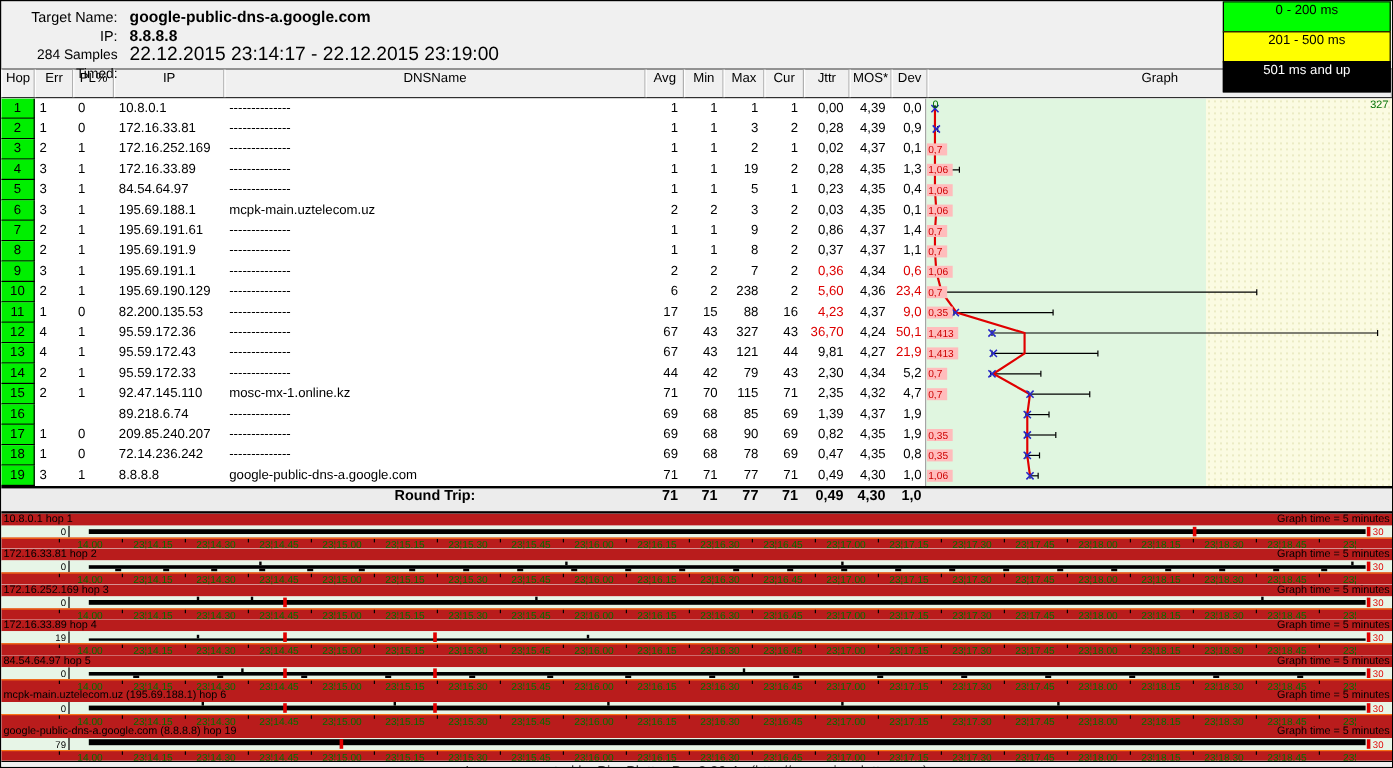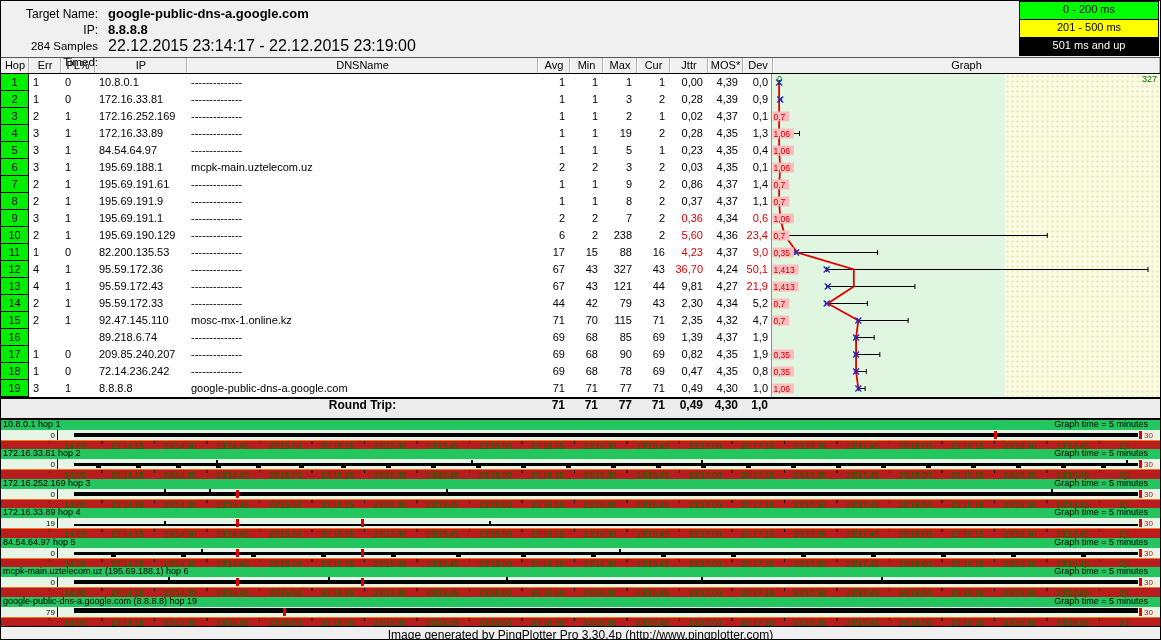--- a/index.html
+++ b/index.html
@@ -10,24 +10,24 @@
     --cols:28px 32px 34px 92px 351px 32px 33px 34px 33px 38px 35px 30px 1fr;
   }
   
   .topbar{height:56px;position:relative;padding-top:5px}
   .info-row{display:flex;line-height:16px}
   .info-label{width:107px;text-align:right;padding-right:10px;font-size:12px;color:#000}
   .info-value{font-size:13px;font-weight:bold}
   .info-value.plain{font-weight:normal;font-size:16px}
   .samples .info-label{font-size:11.5px}
   .legend{position:absolute;top:1px;right:1px;width:140px;z-index:5}
-  .legend-item{height:19px;border:1px solid #000;margin-top:-1px;text-align:center;
+  .legend-item{height:26px;border:1px solid #000;margin-top:-1px;text-align:center;
     font-size:11px;line-height:15px}
   
-  .thead{height:17px;display:grid;grid-template-columns:var(--cols);background:#f0f0f0;
+  .thead{height:25px;display:grid;grid-template-columns:var(--cols);background:#f0f0f0;
     border-top:1px solid #555;border-bottom:1px solid #000;font-size:11px;text-align:center}
   .thead .hcell{line-height:15px;border-right:1px solid #b0b0b0;border-left:1px solid #fff;
     overflow:hidden;white-space:nowrap}
   .tbody{position:relative;height:323px;background:#fff;overflow:hidden}
   .trow{display:grid;grid-template-columns:var(--cols);height:17px;font-size:11px;line-height:17px;white-space:nowrap}
   .hopcell{background:#00ef00;text-align:center;border-bottom:1px solid #000;border-right:1px solid #000;line-height:16px}
   .c-l{text-align:left;padding-left:4px}
   .c-r{text-align:right;padding-right:5px}
   .red{color:#dd0000}
   .graph-bg{position:absolute;top:0;right:0;width:389px;height:323px;border-left:1px solid #909090}
@@ -38,24 +38,24 @@
   .scale-max{position:absolute;right:3px;top:0;font-size:9px;color:#007000;z-index:3}
   .graphsvg{position:absolute;left:0;top:0;z-index:2}
   
   .roundtrip{height:23px;display:grid;grid-template-columns:var(--cols);background:#ececec;
     border-top:2px solid #000;border-bottom:2px solid #000;font-weight:bold;font-size:12px;line-height:13px}
   .rt-label{grid-column:5;text-align:center}
   .rt-num{text-align:right;padding-right:5px}
   
   .timelines{height:206px;display:flex;flex-direction:column}
   .lane{flex:1;display:flex;flex-direction:column;overflow:hidden}
-  .lane-head{height:10px;display:flex;justify-content:space-between;background:#22c55e;
+  .lane-head{height:10px;display:flex;justify-content:space-between;background:#b91c1c;
     font-size:9px;line-height:9px}
   .lane-title{padding-left:2px;white-space:nowrap}
-  .lane-gtime{padding-right:12px;white-space:nowrap}
+  .lane-gtime{padding-right:2px;white-space:nowrap}
   .lane-strip{height:10px;background:#e7f5e7;position:relative}
   .lane-axis{flex:1;border-top:1px solid #f97316;background:#b91c1c;position:relative}
   .lane-strip svg,.lane-axis svg{position:absolute;left:0;top:0}
   
   .footer{height:28px;border-top:1px solid #000;background:#f0f0f0;text-align:center;
     font-size:12px;line-height:17px}
 </style>
 </head>
 <body>
 

